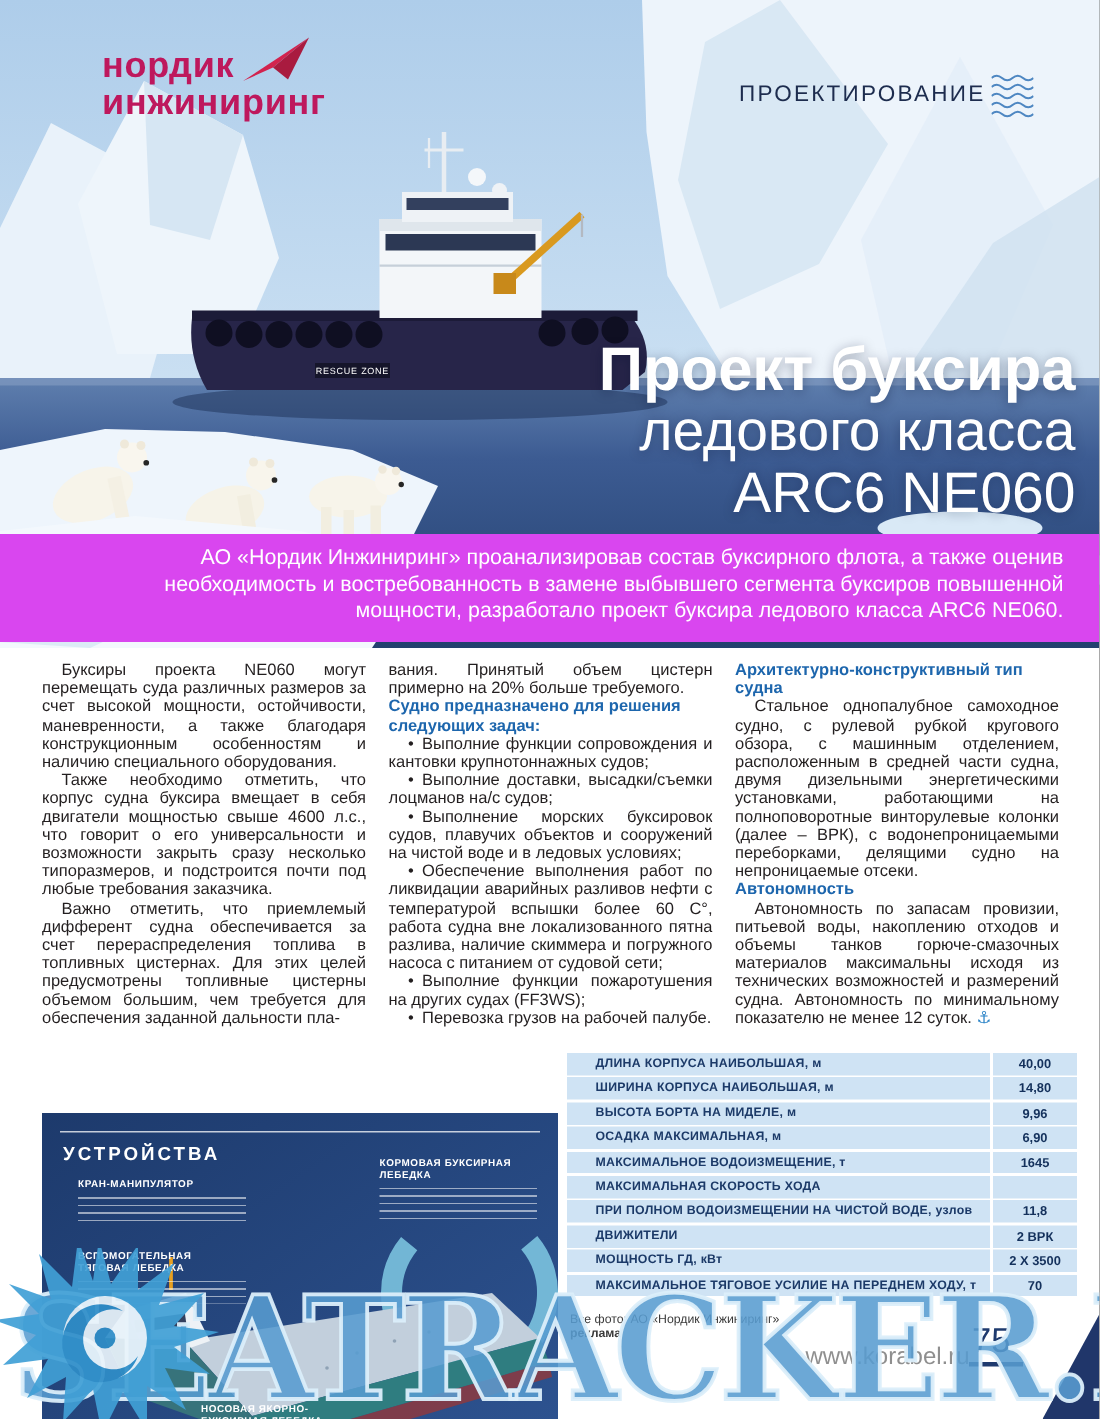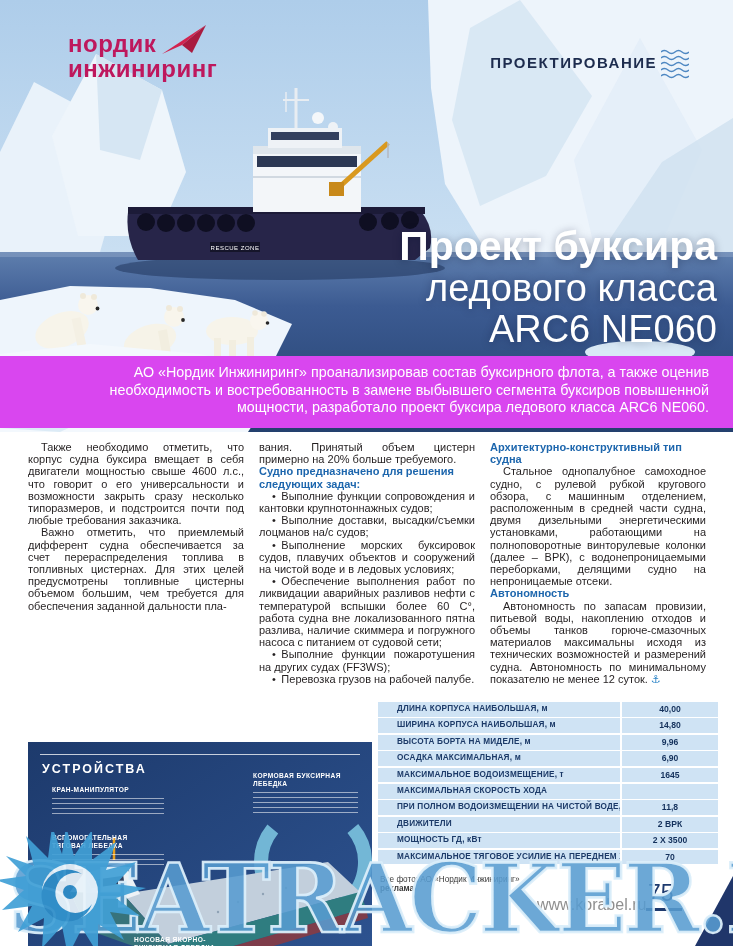--- a/index.html
+++ b/index.html
@@ -5,21 +5,21 @@
   html,body{margin:0;padding:0;background:#666;}
   #page{position:relative;width:733px;height:946px;background:#fff;overflow:hidden;
         font-family:"Liberation Sans","DejaVu Sans",sans-serif;color:#2b2b2b;}
   
   .hero{position:absolute;left:0;top:0;width:733px;height:432px;}
   .hero-art{position:absolute;left:0;top:0;}
   .brand{position:absolute;left:68px;top:31px;color:#be185d;font-weight:bold;
          font-size:24px;line-height:25px;letter-spacing:.5px;}
   .brand-arrow{position:absolute;left:94px;top:-10px;}
   .section-label{position:absolute;right:76px;top:54px;color:#1d2c4e;font-size:15px;
-         font-weight:bold;letter-spacing:1.5px;}
+         font-weight:normal;letter-spacing:1.5px;}
   .waves{position:absolute;right:44px;top:49px;}
   .title{position:absolute;right:16px;top:224px;text-align:right;color:#fff;
          text-shadow:0 1px 8px rgba(5,15,45,.35);}
   .title .t1{font-size:41px;font-weight:bold;line-height:44px;}
   .title .t2{font-size:38px;font-weight:normal;line-height:41px;}
   .title .t3{font-size:38px;font-weight:normal;line-height:41px;}
   .lead{position:absolute;left:0;top:356px;width:733px;height:72px;background:#d946ef;
         box-sizing:border-box;padding:8px 24px 0 90px;color:#fff;font-size:14.3px;
         line-height:17.6px;text-align:right;}
   
@@ -36,21 +36,21 @@
   .diagram{position:absolute;left:28px;top:700px;width:344px;height:240px;overflow:hidden;margin-top:42px;}
   .d-topline{position:absolute;left:12px;top:12px;width:320px;height:1px;background:rgba(255,255,255,.75);}
   .d-title{position:absolute;left:14px;top:20px;color:#fff;font-size:12.5px;font-weight:bold;letter-spacing:2px;}
   .d-label{position:absolute;color:#fff;font-size:6.6px;line-height:7.6px;font-weight:bold;letter-spacing:.4px;}
   .d-lines{position:absolute;background:repeating-linear-gradient(to bottom,rgba(255,255,255,.55) 0 1px,transparent 1px 5px);}
   
   .specs{position:absolute;left:378px;top:702px;width:340px;}
   .srow{display:flex;height:14.8px;margin-bottom:1.6px;}
   .slabel{flex:1;background:#cfe3f4;color:#1c3a68;font-size:8.2px;font-weight:bold;
           letter-spacing:.2px;line-height:14.8px;padding-left:19px;white-space:nowrap;overflow:hidden;}
-  .svalue{width:96px;margin-left:2px;background:#cfe3f4;color:#14315c;font-size:8.6px;
+  .svalue{width:56px;margin-left:2px;background:#cfe3f4;color:#14315c;font-size:8.6px;
           font-weight:bold;line-height:14.8px;text-align:center;}
   
   .photo-credit{position:absolute;left:380px;top:863px;font-size:8.2px;color:#3a3a3a;margin-top:12px;}
   .ad-label{position:absolute;left:380px;top:884px;font-size:8.2px;color:#3a3a3a;font-weight:bold;}
   .site{position:absolute;left:537px;top:896px;font-size:16px;color:#8f8f8f;text-decoration:none;}
   .page-num{position:absolute;left:648px;top:880px;font-size:23px;color:#1e3a6e;}
   .page-num-rule{position:absolute;left:646px;top:908px;width:36px;height:3px;background:#1e3a6e;}
   .corner{position:absolute;right:0;bottom:0;width:38px;height:70px;background:#20366a;
           clip-path:polygon(100% 0,100% 100%,0 100%);}
   
@@ -198,20 +198,21 @@
       <div class="t1">Проект буксира</div>
       <div class="t2">ледового класса</div>
       <div class="t3">ARC6 NE060</div>
     </div>
 
     <div class="lead">АО «Нордик Инжиниринг» проанализировав состав буксирного флота, а также оценив необходимость и востребованность в замене выбывшего сегмента буксиров повышенной мощности, разработало проект буксира ледового класса ARC6 NE060.</div>
   </header>
 
   <main class="article">
     <div class="col">
+      <p class="indent">Буксиры проекта NE060 могут перемещать суда различных размеров за счет высокой мощности, остойчивости, маневренности, а также благодаря конструкционным особенностям и наличию специального оборудования.</p>
       <p class="indent">Также необходимо отметить, что корпус судна буксира вмещает в себя двигатели мощностью свыше 4600 л.с., что говорит о его универсальности и возможности закрыть сразу несколько типоразмеров, и подстроится почти под любые требования заказчика.</p>
       <p class="indent">Важно отметить, что приемлемый дифферент судна обеспечивается за счет перераспределения топлива в топливных цистернах. Для этих целей предусмотрены топливные цистерны объемом большим, чем требуется для обеспечения заданной дальности пла-</p>
     </div>
     <div class="col">
       <p>вания. Принятый объем цистерн примерно на 20% больше требуемого.</p>
       <h3>Судно предназначено для решения следующих задач:</h3>
       <p class="bullet">Выполние функции сопровождения и кантовки крупнотоннажных судов;</p>
       <p class="bullet">Выполние доставки, высадки/съемки лоцманов на/с судов;</p>
       <p class="bullet">Выполнение морских буксировок судов, плавучих объектов и сооружений на чистой воде и в ледовых условиях;</p>
       <p class="bullet">Обеспечение выполнения работ по ликвидации аварийных разливов нефти с температурой вспышки более 60 С°, работа судна вне локализованного пятна разлива, наличие скиммера и погружного насоса с питанием от судовой сети;</p>

